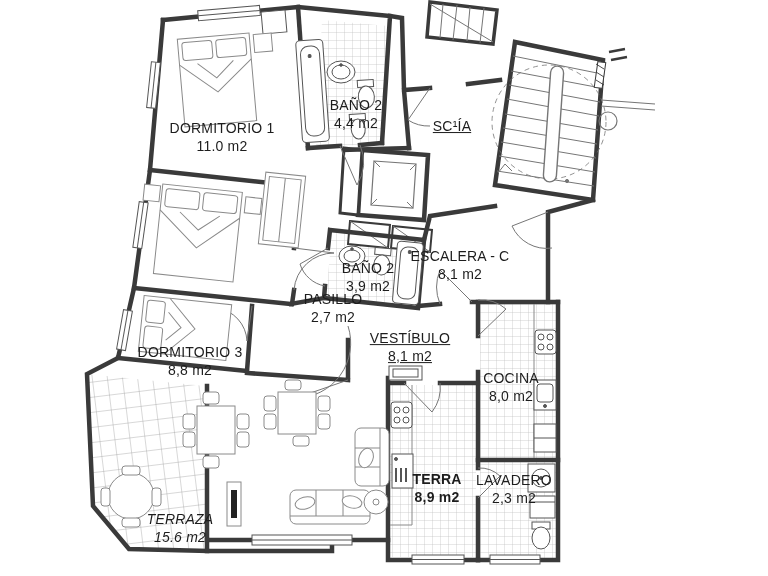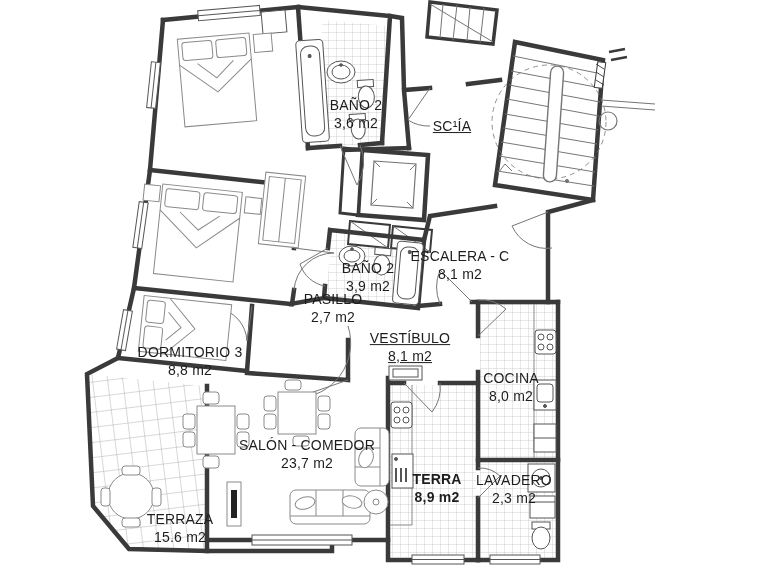--- a/index.html
+++ b/index.html
@@ -329,23 +329,27 @@
     <g>
       <circle cx="131" cy="496" r="23"></circle>
       <rect x="122" y="466" width="18" height="9" rx="3"></rect>
       <rect x="122" y="518" width="18" height="9" rx="3"></rect>
       <rect x="101" y="488" width="9" height="18" rx="3"></rect>
       <rect x="152" y="488" width="9" height="18" rx="3"></rect>
     </g>
   </g>
 </svg>
 
+  <div class="room-label" style="left:222px;top:138px;">
+    <span class="rname">DORMITORIO 1</span>
+    <span class="rarea">11.0 m2</span>
+  </div>
   <div class="room-label" style="left:356px;top:115px;">
     <span class="rname">BAÑO 2</span>
-    <span class="rarea">3,6 m2</span>
+    <span class="rarea">4,4 m2</span>
   </div>
   <div class="room-label" style="left:452px;top:127px;text-decoration:underline;">
     <span class="rname">SC¹ÍA</span>
   </div>
   <div class="room-label" style="left:368px;top:278px;">
     <span class="rname">BAÑO 2</span>
     <span class="rarea">3,9 m2</span>
   </div>
   <div class="room-label" style="left:460px;top:266px;">
     <span class="rname">ESCALERA - C</span>
@@ -360,30 +364,26 @@
     <span class="rarea">8,8 m2</span>
   </div>
   <div class="room-label" style="left:410px;top:348px;text-decoration:underline;">
     <span class="rname">VESTÍBULO</span>
     <span class="rarea">8,1 m2</span>
   </div>
   <div class="room-label" style="left:511px;top:388px;">
     <span class="rname">COCINA</span>
     <span class="rarea">8,0 m2</span>
   </div>
-  <div class="room-label" style="left:307px;top:455px;">
-    <span class="rname">SALÓN - COMEDOR</span>
-    <span class="rarea">23,7 m2</span>
-  </div>
   <div class="room-label" style="left:437px;top:489px;font-weight:bold;">
     <span class="rname">TERRA</span>
     <span class="rarea">8,9 m2</span>
   </div>
   <div class="room-label" style="left:514px;top:490px;">
     <span class="rname">LAVADERO</span>
     <span class="rarea">2,3 m2</span>
   </div>
-  <div class="room-label" style="left:180px;top:529px;">
+  <div class="room-label" style="left:180px;top:529px;font-style:italic;">
     <span class="rname">TERRAZA</span>
     <span class="rarea">15.6 m2</span>
   </div>
 
 </div>
 
 </body></html>

